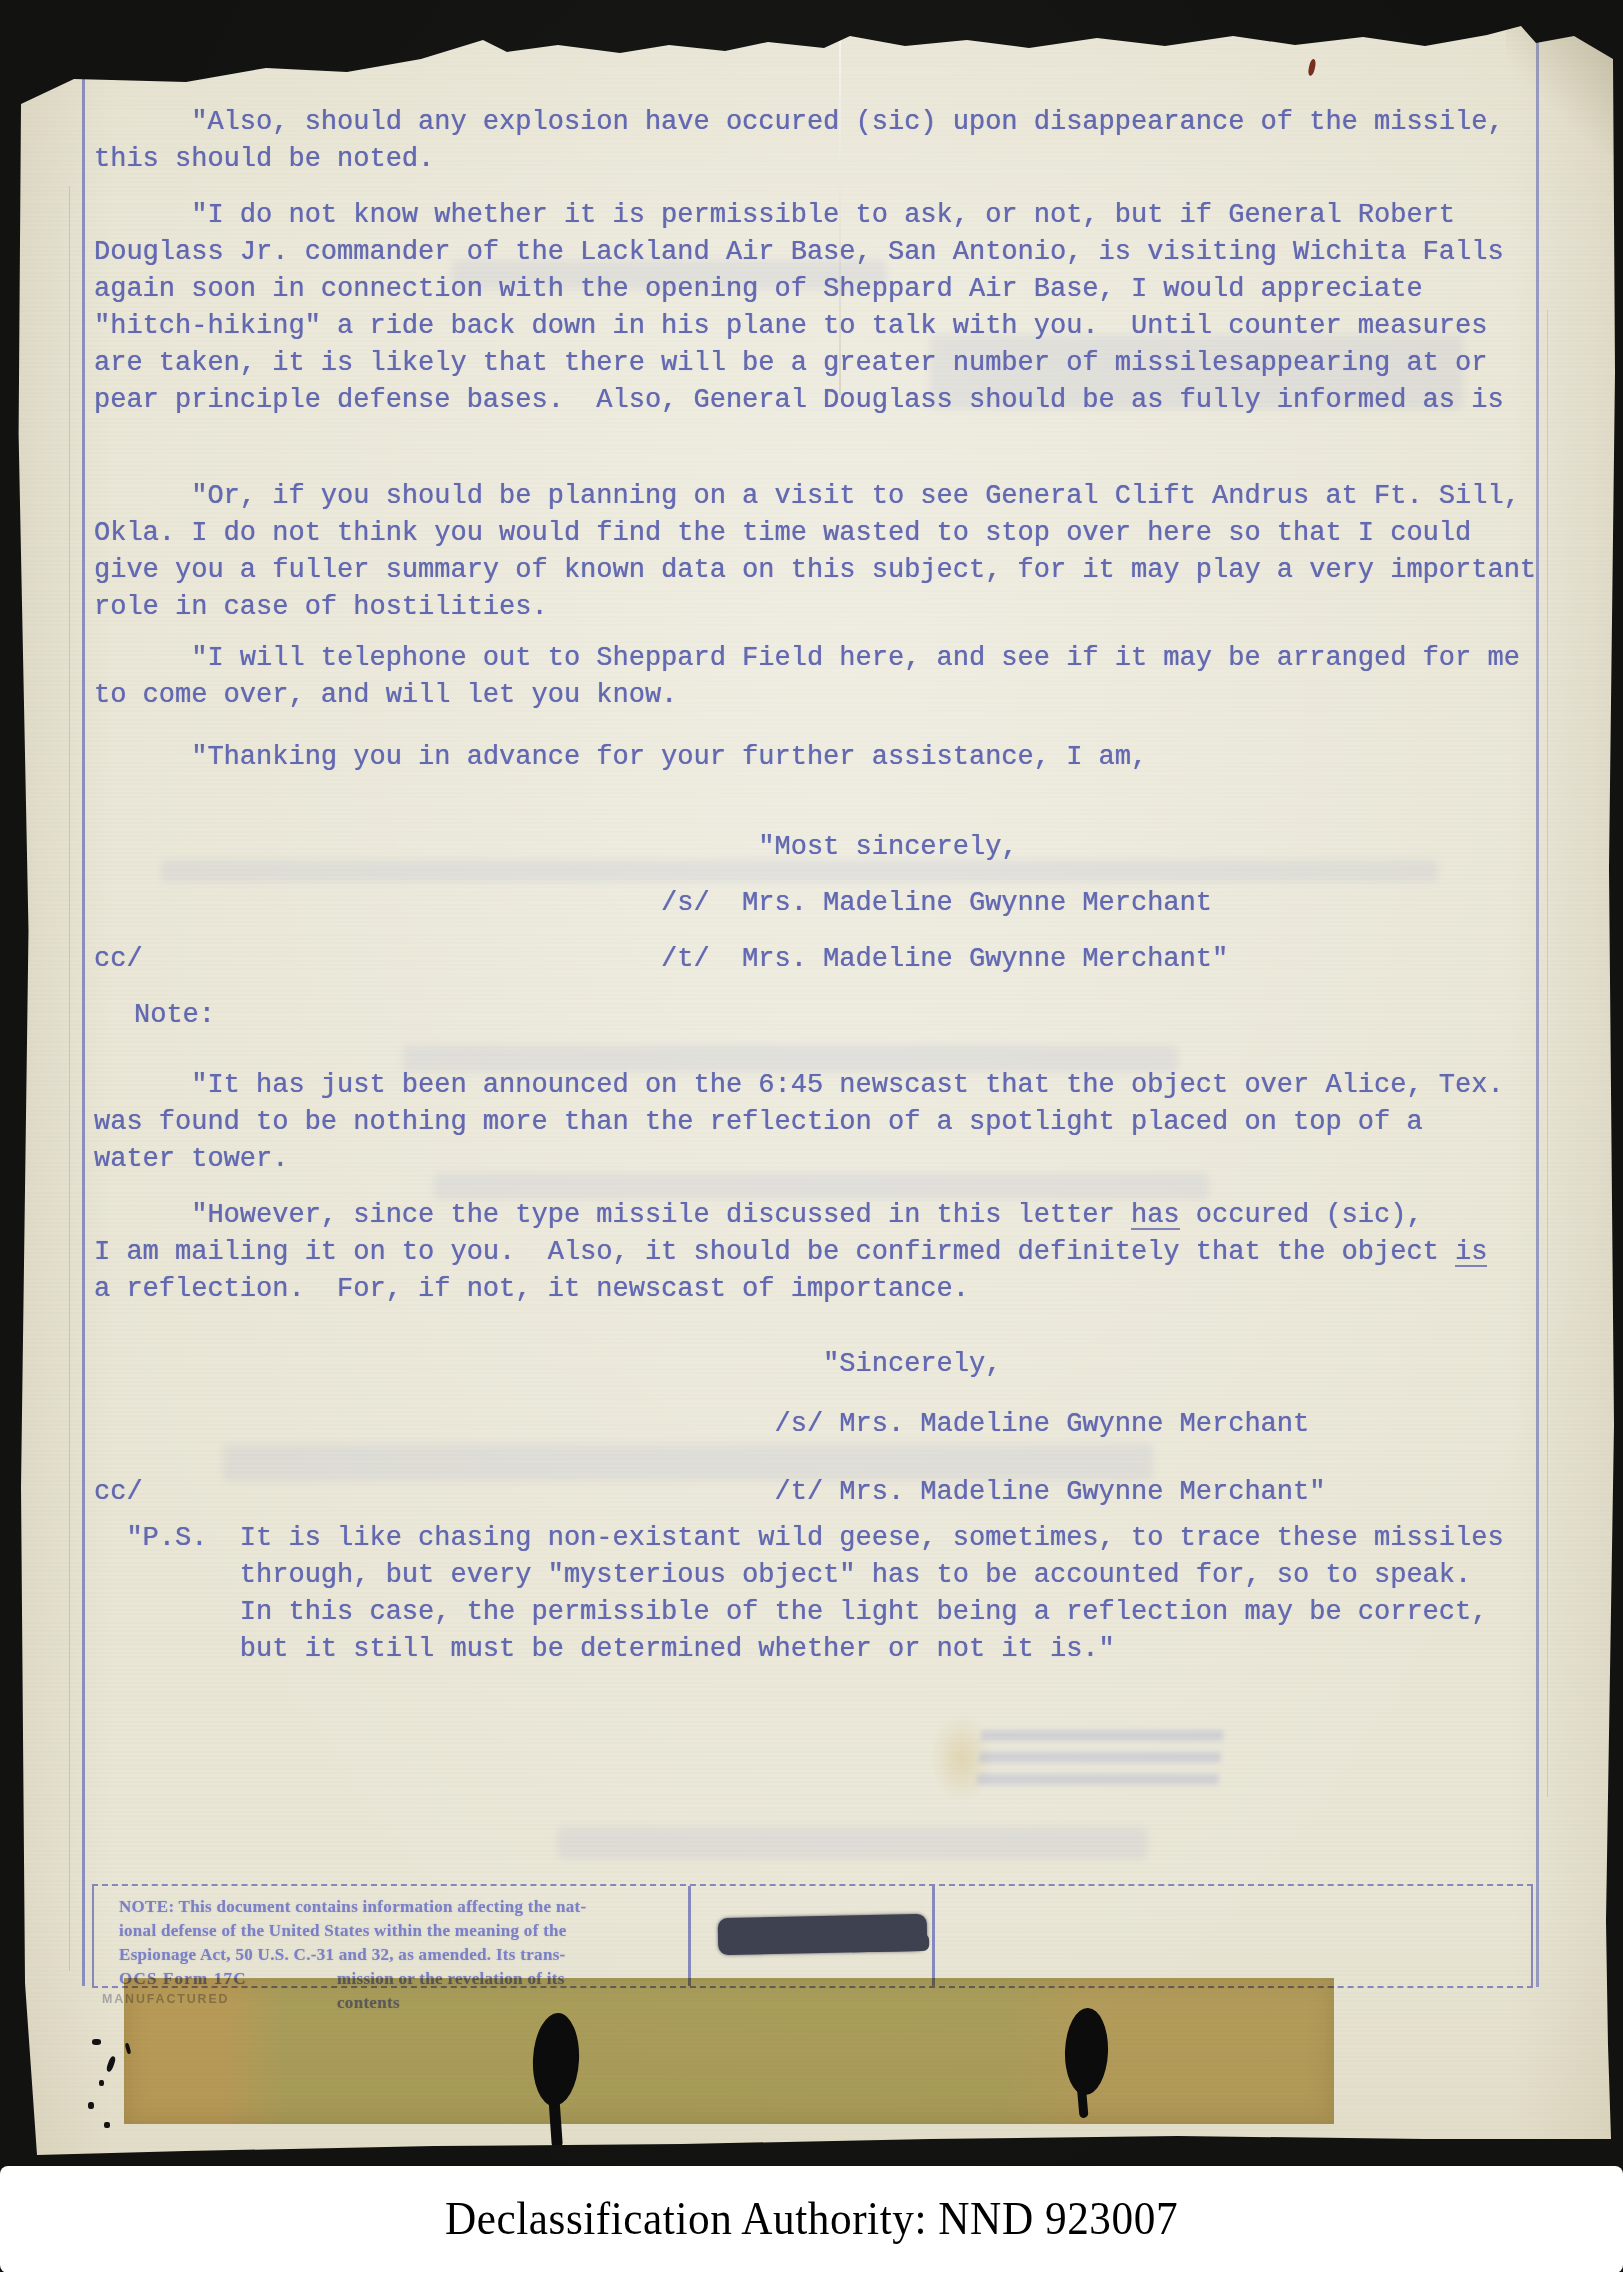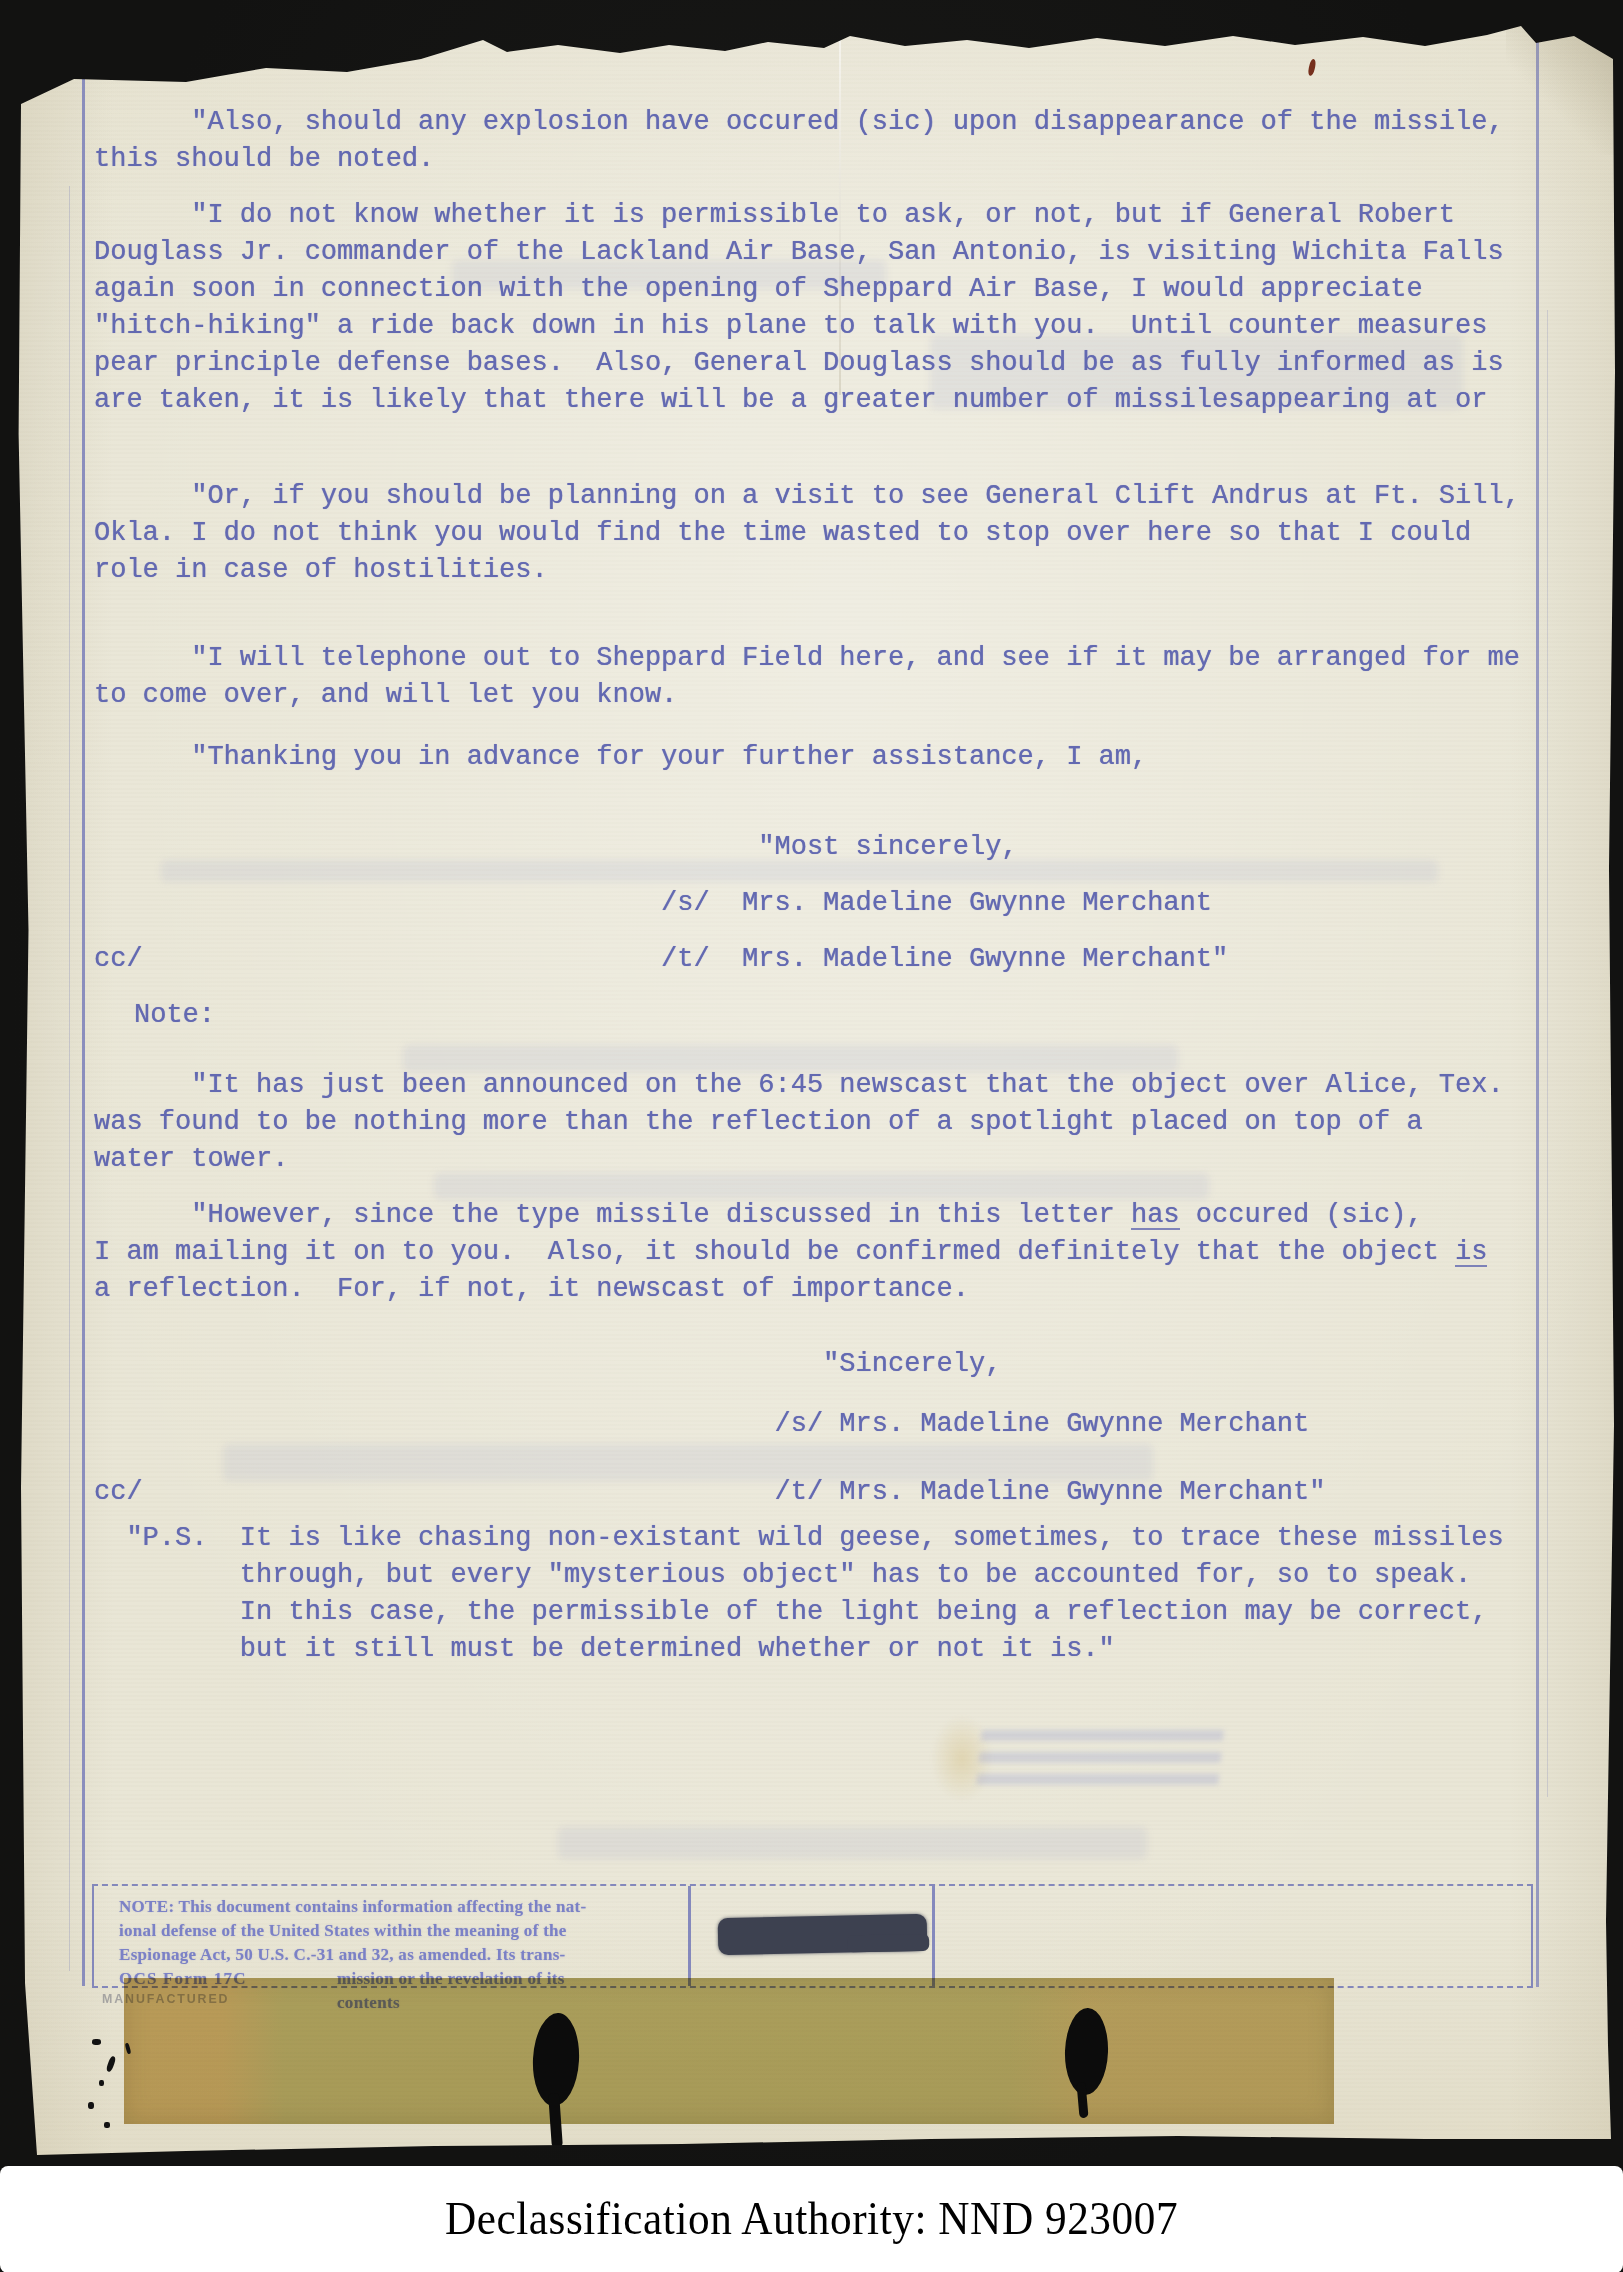--- a/index.html
+++ b/index.html
@@ -116,26 +116,27 @@
     <div class="letter">
         <div class="lblock" style="top: 104px;">
           <div class="tline">      "Also, should any explosion have occured (sic) upon disappearance of the missile,</div>
           <div class="tline">this should be noted.</div>
         </div>
         <div class="lblock" style="top: 197px;">
           <div class="tline">      "I do not know whether it is permissible to ask, or not, but if General Robert</div>
           <div class="tline">Douglass Jr. commander of the Lackland Air Base, San Antonio, is visiting Wichita Falls</div>
           <div class="tline">again soon in connection with the opening of Sheppard Air Base, I would appreciate</div>
           <div class="tline">"hitch-hiking" a ride back down in his plane to talk with you.  Until counter measures</div>
+          <div class="tline">are taken, it is likely that there will be a greater number of missilesappearing at or</div>
           <div class="tline">pear principle defense bases.  Also, General Douglass should be as fully informed as is</div>
-          <div class="tline">are taken, it is likely that there will be a greater number of missilesappearing at or</div>
         </div>
         <div class="lblock" style="top: 478px;">
           <div class="tline">      "Or, if you should be planning on a visit to see General Clift Andrus at Ft. Sill,</div>
           <div class="tline">Okla. I do not think you would find the time wasted to stop over here so that I could</div>
+          <div class="tline">give you a fuller summary of known data on this subject, for it may play a very important</div>
           <div class="tline">role in case of hostilities.</div>
         </div>
         <div class="lblock" style="top: 640px;">
           <div class="tline">      "I will telephone out to Sheppard Field here, and see if it may be arranged for me</div>
           <div class="tline">to come over, and will let you know.</div>
         </div>
         <div class="lblock" style="top: 739px;">
           <div class="tline">      "Thanking you in advance for your further assistance, I am,</div>
         </div>
         <div class="lblock" style="top: 829px;">

